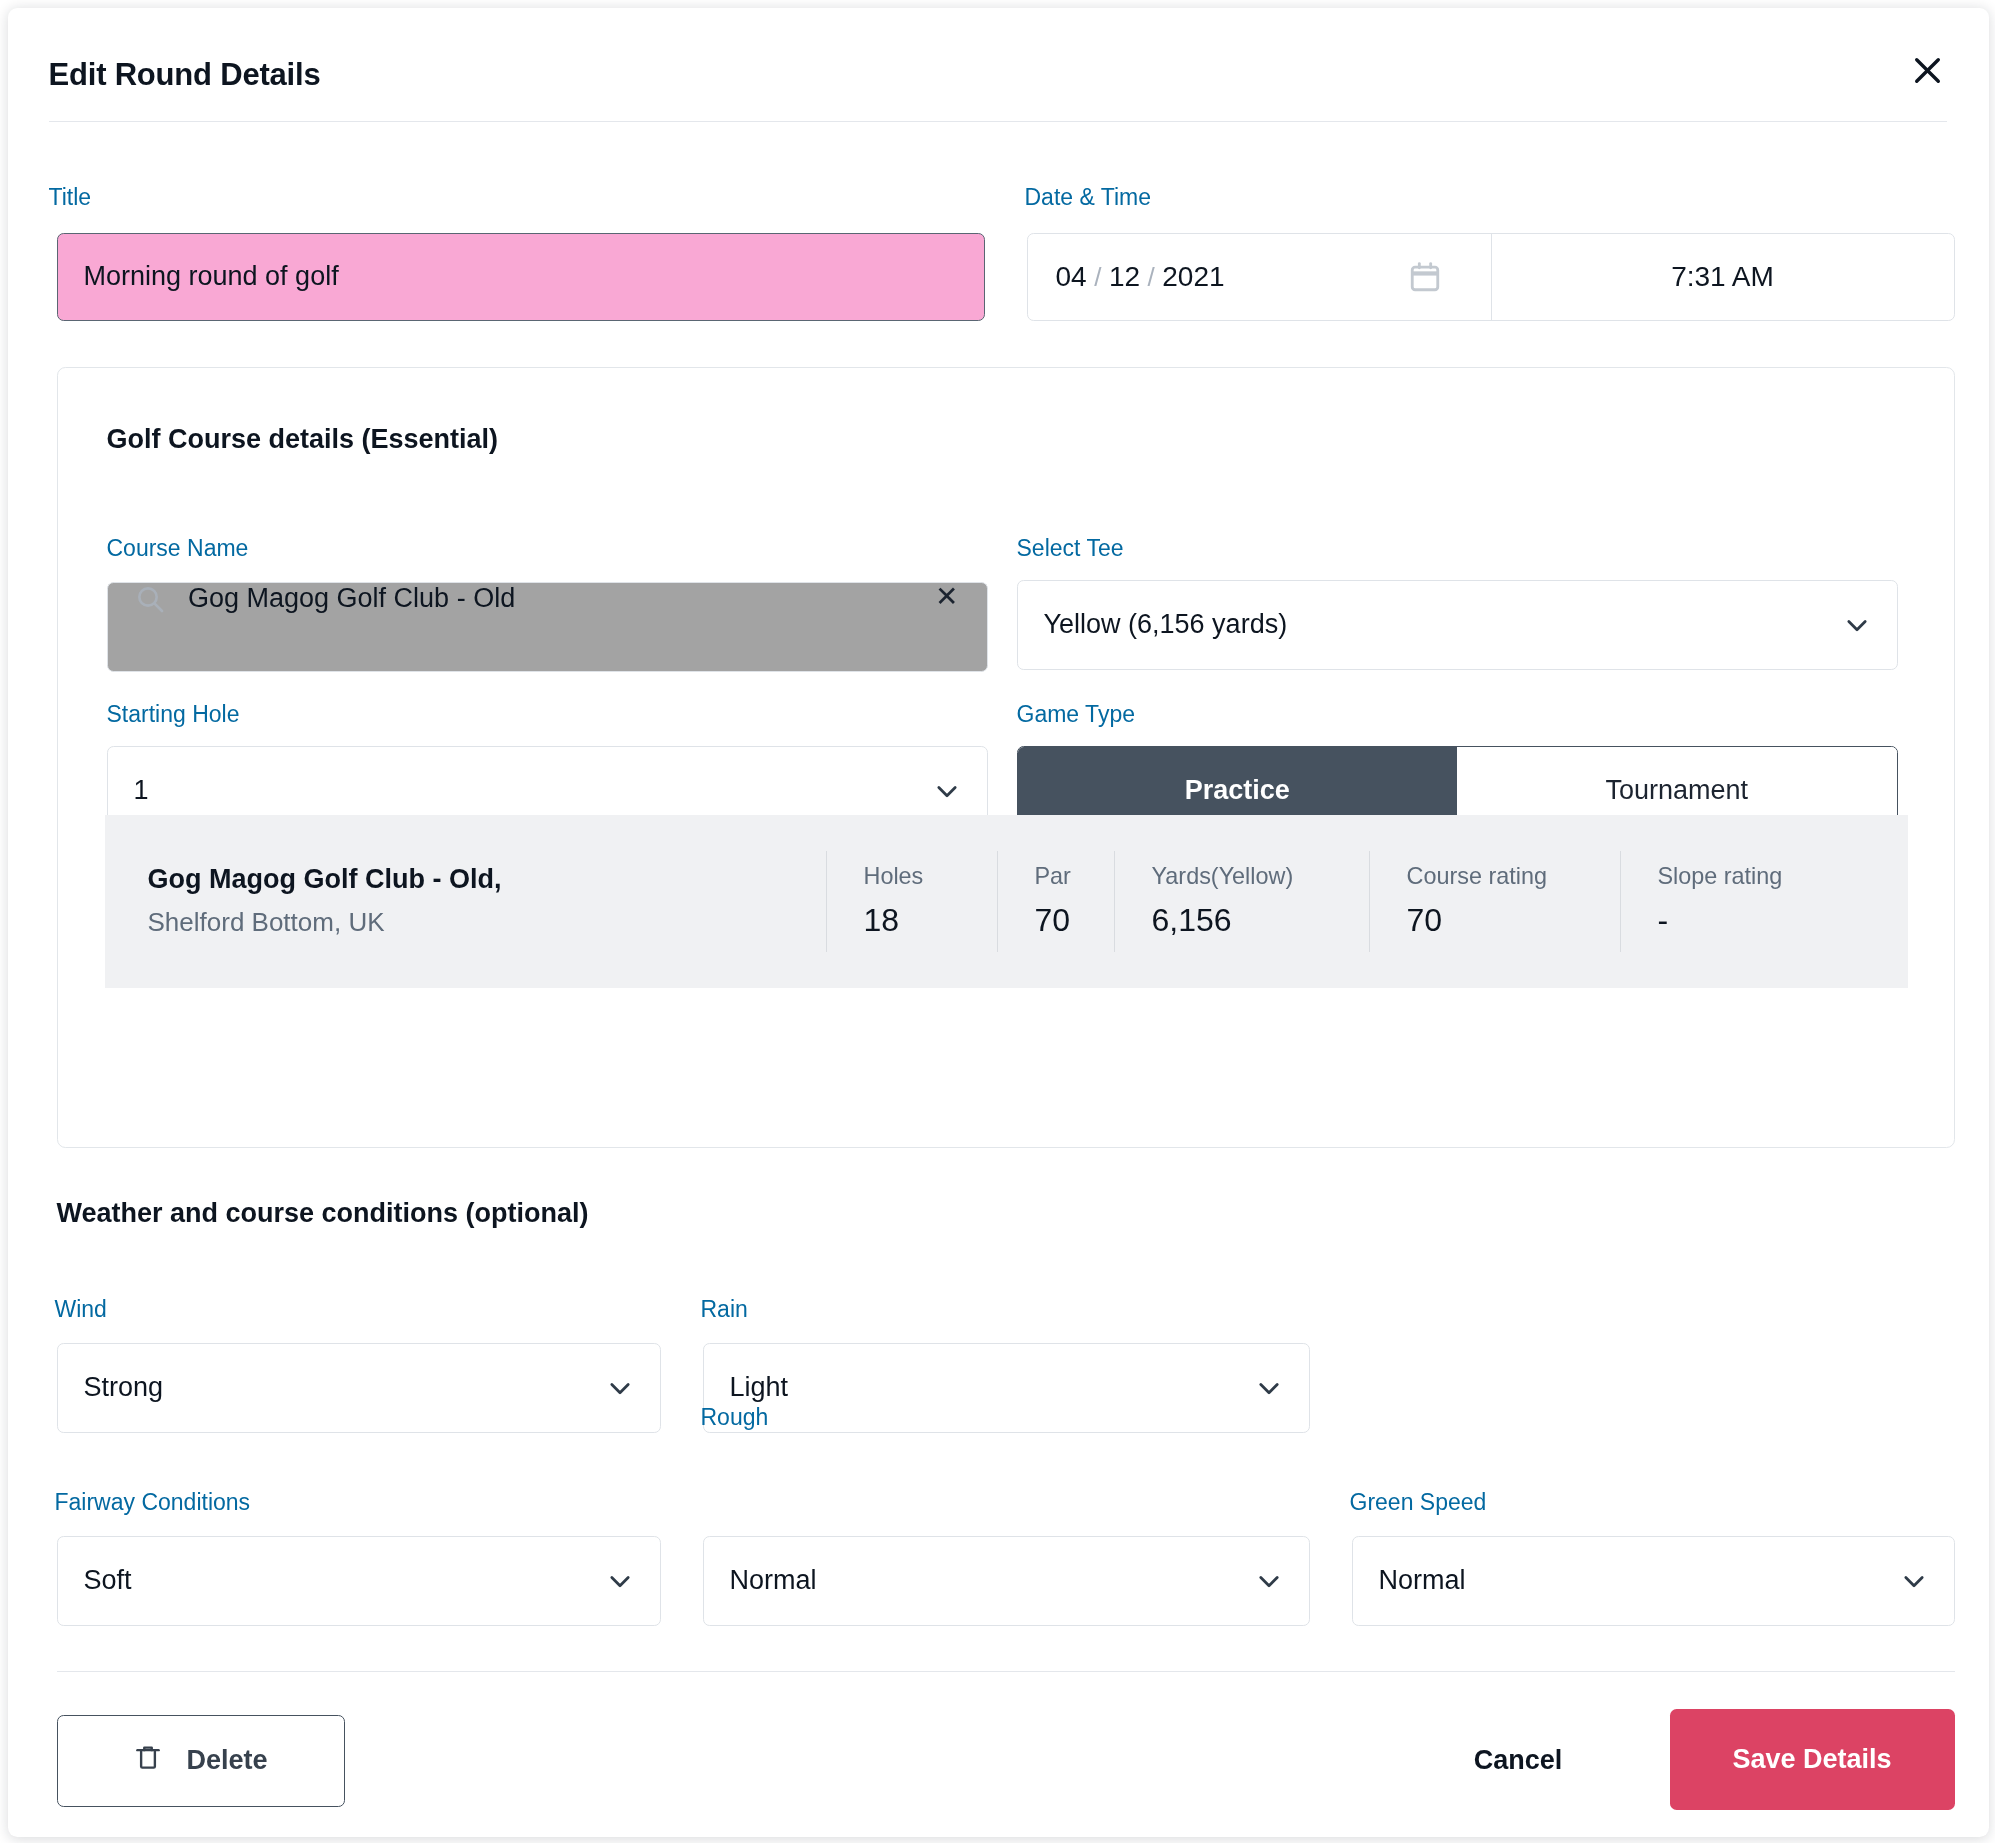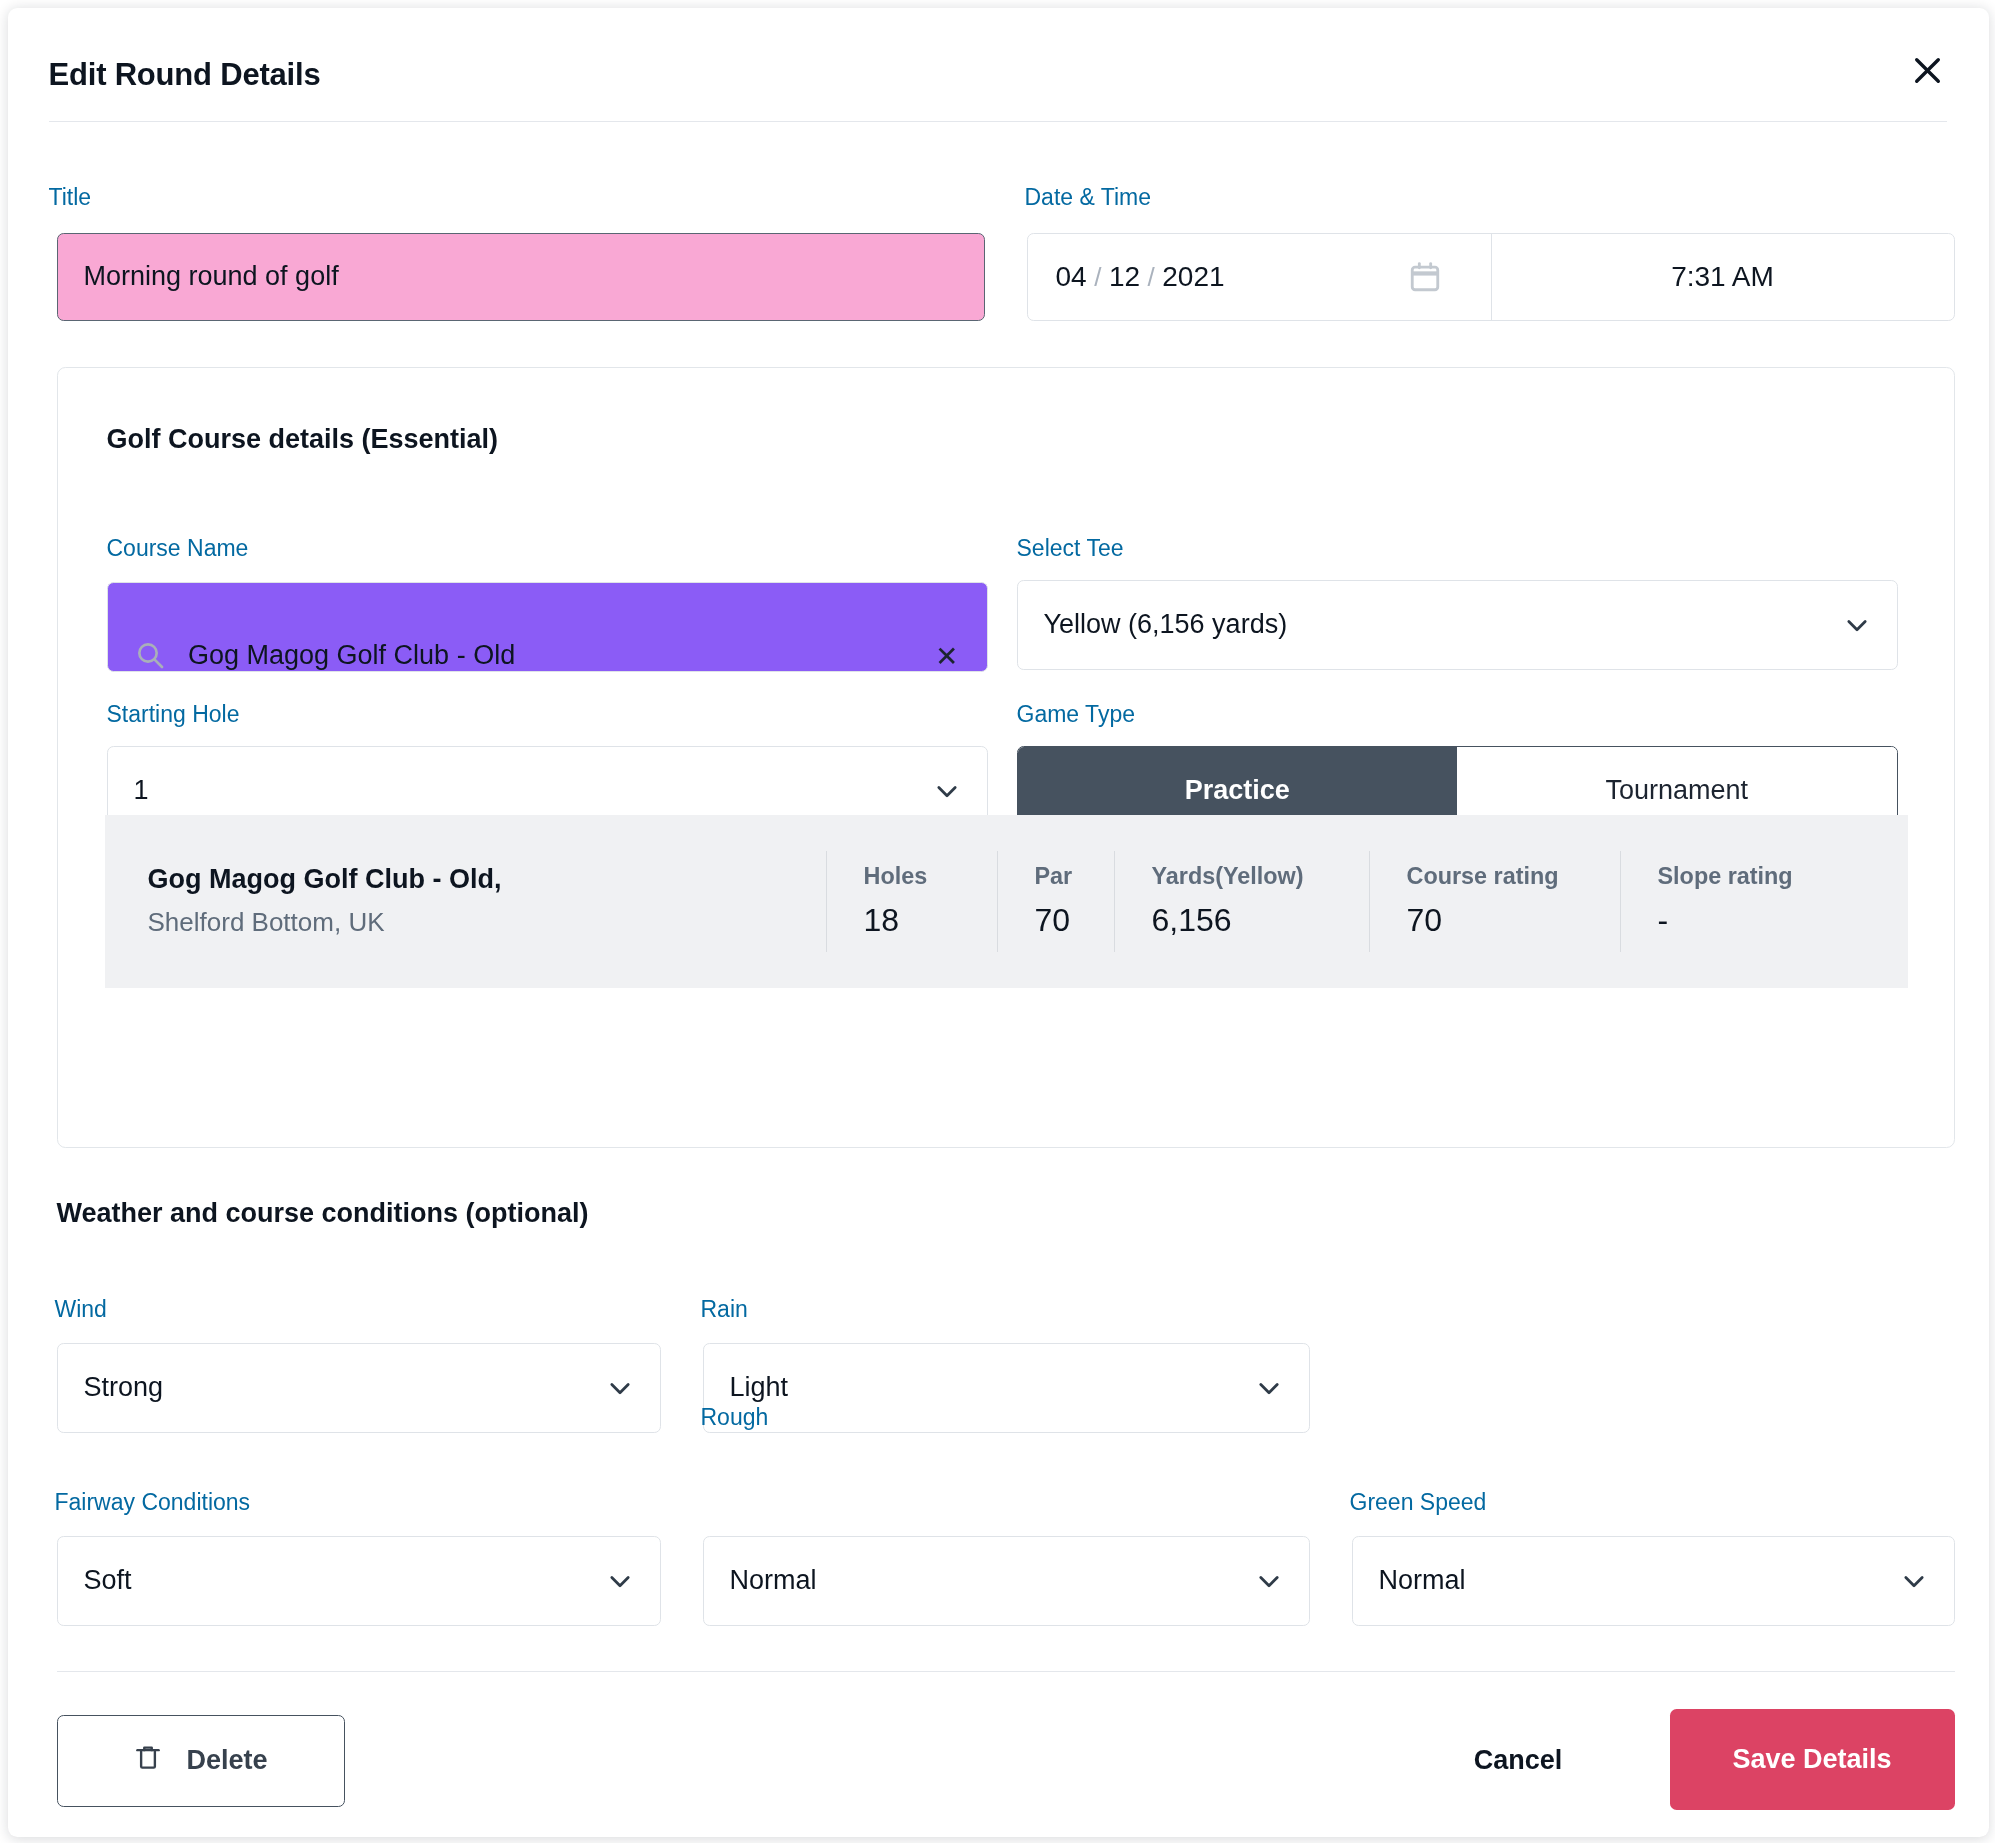--- a/index.html
+++ b/index.html
@@ -102,22 +102,22 @@
     border: 1.9px solid #e2e6ea; border-radius: 8.4px; background: #fff;
   }
   .card-title {
     position: absolute; left: 49px; top: 56px;
     font-size: 27px; font-weight: bold; color: #0d1520;
   }
 
   
   .searchbox {
     position: absolute;
-    border: 1.9px solid #dfe3e8; border-radius: 6.6px; background: #8b5cf6;
-    display: flex; align-items: flex-end;
+    border: 1.9px solid #dfe3e8; border-radius: 6.6px; background: #a3a3a3;
+    display: flex; align-items: flex-start;
   }
   .searchbox .sico { padding-left: 26px; display: flex; }
   .searchbox .sval {
     flex: 1; padding-left: 22.5px; font-size: 27px; color: #0d1520;
   }
   .searchbox .clr {
     padding-right: 28px; font-size: 28px; color: #1c2430; cursor: pointer;
     line-height: 1; font-weight: 400;
   }
 
@@ -144,21 +144,21 @@
   .stats .course {
     width: 721px; padding-left: 43px;
   }
   .stats .course .c1 { font-size: 27px; font-weight: bold; color: #0d1520; }
   .stats .course .c2 { font-size: 26px; color: #5f6c7b; margin-top: 11.2px; }
   .stat {
     border-left: 1.9px solid #d9dce0;
     height: 101px; padding-left: 37px; padding-right: 9.4px;
     display: flex; flex-direction: column; justify-content: center;
   }
-  .stat .k { font-size: 23.4px; color: #5f6c7b; font-weight: bold; }
+  .stat .k { font-size: 23.4px; color: #5f6c7b; }
   .stat .v { font-size: 32px; font-weight: normal; color: #0d1520; margin-top: 11.2px; }
 
   
   .sec-title {
     position: absolute; left: 49px; top: 1190px;
     font-size: 27px; font-weight: bold; color: #0d1520;
   }
 
   
   .ftr-rule {

